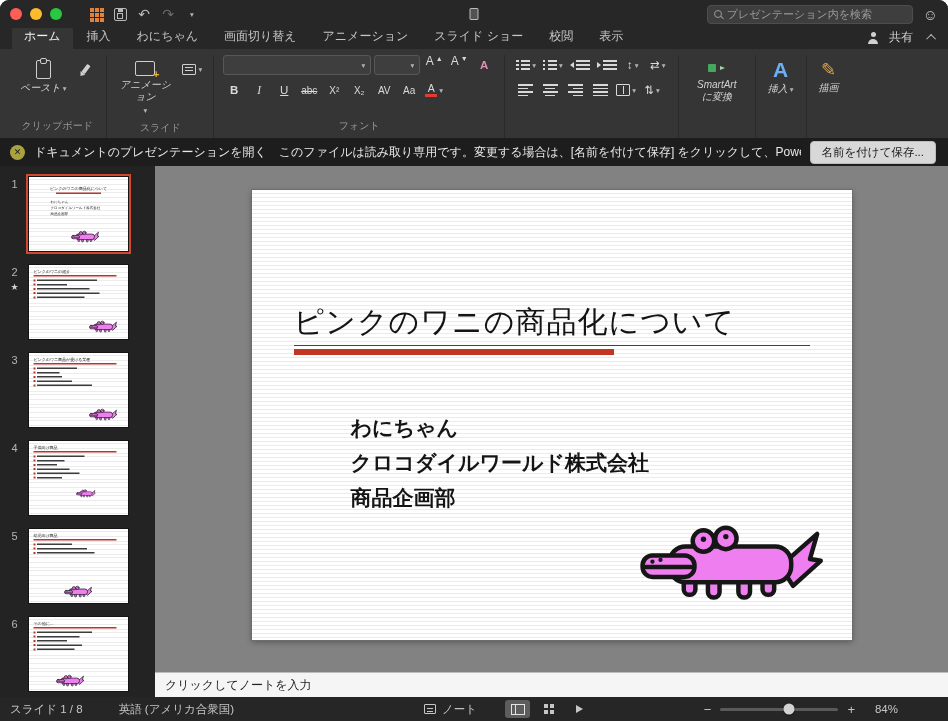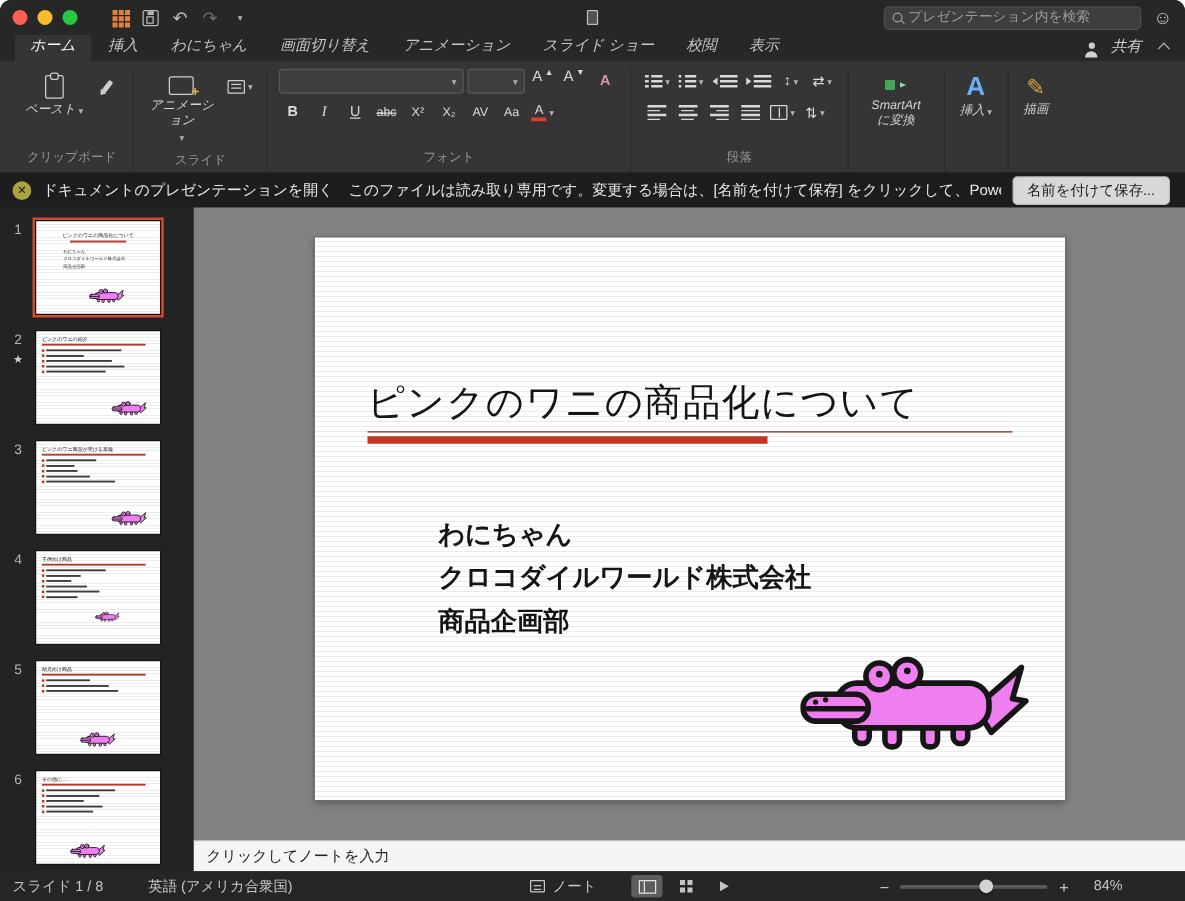--- a/index.html
+++ b/index.html
@@ -23,25 +23,25 @@
 .win-title{position:absolute;left:50%;top:0;height:28px;transform:translateX(-50%);display:flex;align-items:center;gap:6px;color:#e9e9e9;font-size:12.5px;white-space:nowrap;}
 .doc-icon{width:9px;height:12px;border:1px solid #bdbdbd;border-radius:1px;background:#fff3;}
 .search-box{margin-left:auto;width:206px;height:19px;background:#3e3e3e;border:1px solid #4d4d4d;border-radius:4px;display:flex;align-items:center;gap:5px;padding:0 6px;}
 .mag-icon{width:8px;height:8px;border:1.4px solid #9a9a9a;border-radius:50%;position:relative;flex:0 0 auto;}
 .mag-icon::after{content:"";position:absolute;width:4px;height:1.4px;background:#9a9a9a;transform:rotate(45deg);right:-3.5px;bottom:-1px;}
 .search-box input{background:transparent;border:none;outline:none;color:#cfcfcf;font-size:11px;width:100%;font-family:inherit;}
 .search-box input::placeholder{color:#9b9b9b;}
 .smiley{color:#c9c9c9;font-size:15px;margin-left:10px;}
 
 
-.tabbar{height:21px;background:#272727;display:flex;align-items:flex-end;padding:0 12px;gap:2px;flex:0 0 auto;font-style:italic;}
+.tabbar{height:21px;background:#272727;display:flex;align-items:flex-end;padding:0 12px;gap:2px;flex:0 0 auto;}
 .tab{color:#c6c6c6;font-size:12px;padding:3px 12px 4px;border-radius:5px 5px 0 0;white-space:nowrap;}
 .tab.active{background:#353535;color:#f4f4f4;}
 .tabbar-right{margin-left:auto;display:flex;align-items:center;gap:16px;color:#d2d2d2;font-size:12px;padding-bottom:3px;}
-.share{display:flex;align-items:flex-end;gap:10px;}
+.share{display:flex;align-items:center;gap:10px;}
 .person-icon{width:12px;height:12px;position:relative;}
 .person-icon::before{content:"";position:absolute;top:0;left:3.5px;width:5px;height:5px;border-radius:50%;background:#d0d0d0;}
 .person-icon::after{content:"";position:absolute;bottom:0;left:1px;width:10px;height:5px;border-radius:5px 5px 0 0;background:#d0d0d0;}
 .chev-up{width:7px;height:7px;border-left:1.6px solid #bdbdbd;border-top:1.6px solid #bdbdbd;transform:rotate(45deg) translateY(2px);}
 
 
 .ribbon{height:89px;background:#353535;display:flex;padding:6px 8px 0;flex:0 0 auto;}
 .rgroup{display:flex;flex-direction:column;padding:0 9px;}
 .rgroup + .rgroup{border-left:1px solid #2a2a2a;}
 .rcontent{flex:1;display:flex;align-items:flex-start;gap:6px;}
@@ -389,21 +389,20 @@
                 <span class="cols-icon"></span>
                 <span class="caret">▾</span>
               </div>
             <div class="ricon">
                 <span>⇅</span>
                 <span class="caret">▾</span>
               </div>
           </div>
         </div>
       </div>
-      <div class="glabel">段落</div>
     </div>
 
     <div class="rgroup">
       <div class="rcontent">
         <div class="bigbtn">
           <span class="sa-icon"></span>
           <span class="lbl wrap">SmartArt に変換</span>
         </div>
       </div>
     </div>

